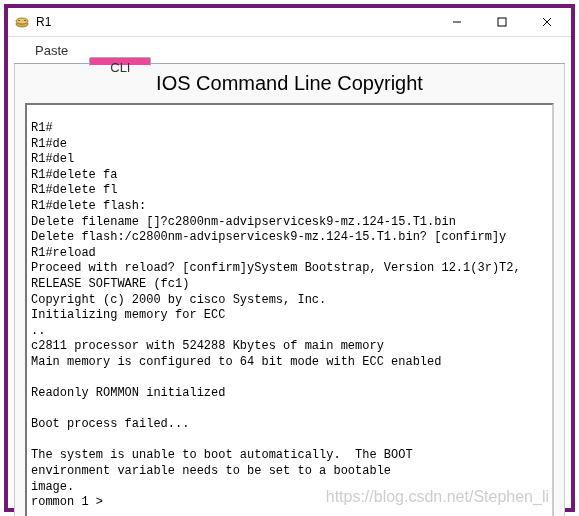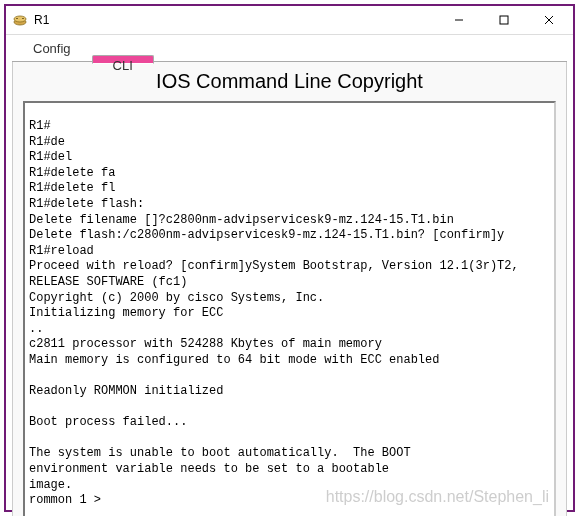--- a/index.html
+++ b/index.html
@@ -6,21 +6,21 @@
   body {
     margin: 0;
     padding: 4px;
     font-family: "Segoe UI", Tahoma, sans-serif;
     background: #fff;
     width: 579px;
     height: 516px;
     overflow: hidden;
   }
   .window {
-    border: 2px solid #701a75;
+    border: 4px solid #701a75;
     width: 100%;
     height: 508px;
     display: flex;
     flex-direction: column;
     background: #fff;
   }
   .titlebar {
     height: 30px;
     display: flex;
     align-items: center;
@@ -167,21 +167,21 @@
       <div class="win-btn">
         <svg width="10" height="10" viewBox="0 0 10 10">
             <line x1="1" y1="1" x2="9" y2="9" stroke="#000" stroke-width="1"></line>
             <line x1="9" y1="1" x2="1" y2="9" stroke="#000" stroke-width="1"></line>
           </svg>
       </div>
     </div>
   </div>
   <div class="content">
     <div class="tabs">
-      <div class="tab">Config</div>
+      <div class="tab">Paste</div>
       <div class="tab active">CLI</div>
     </div>
     <div class="cli-panel">
       <div class="cli-title">IOS Command Line Copyright</div>
       <div class="terminal-wrap">
         <div class="terminal">R1#
 R1#de
 R1#del
 R1#delete fa
 R1#delete fl

